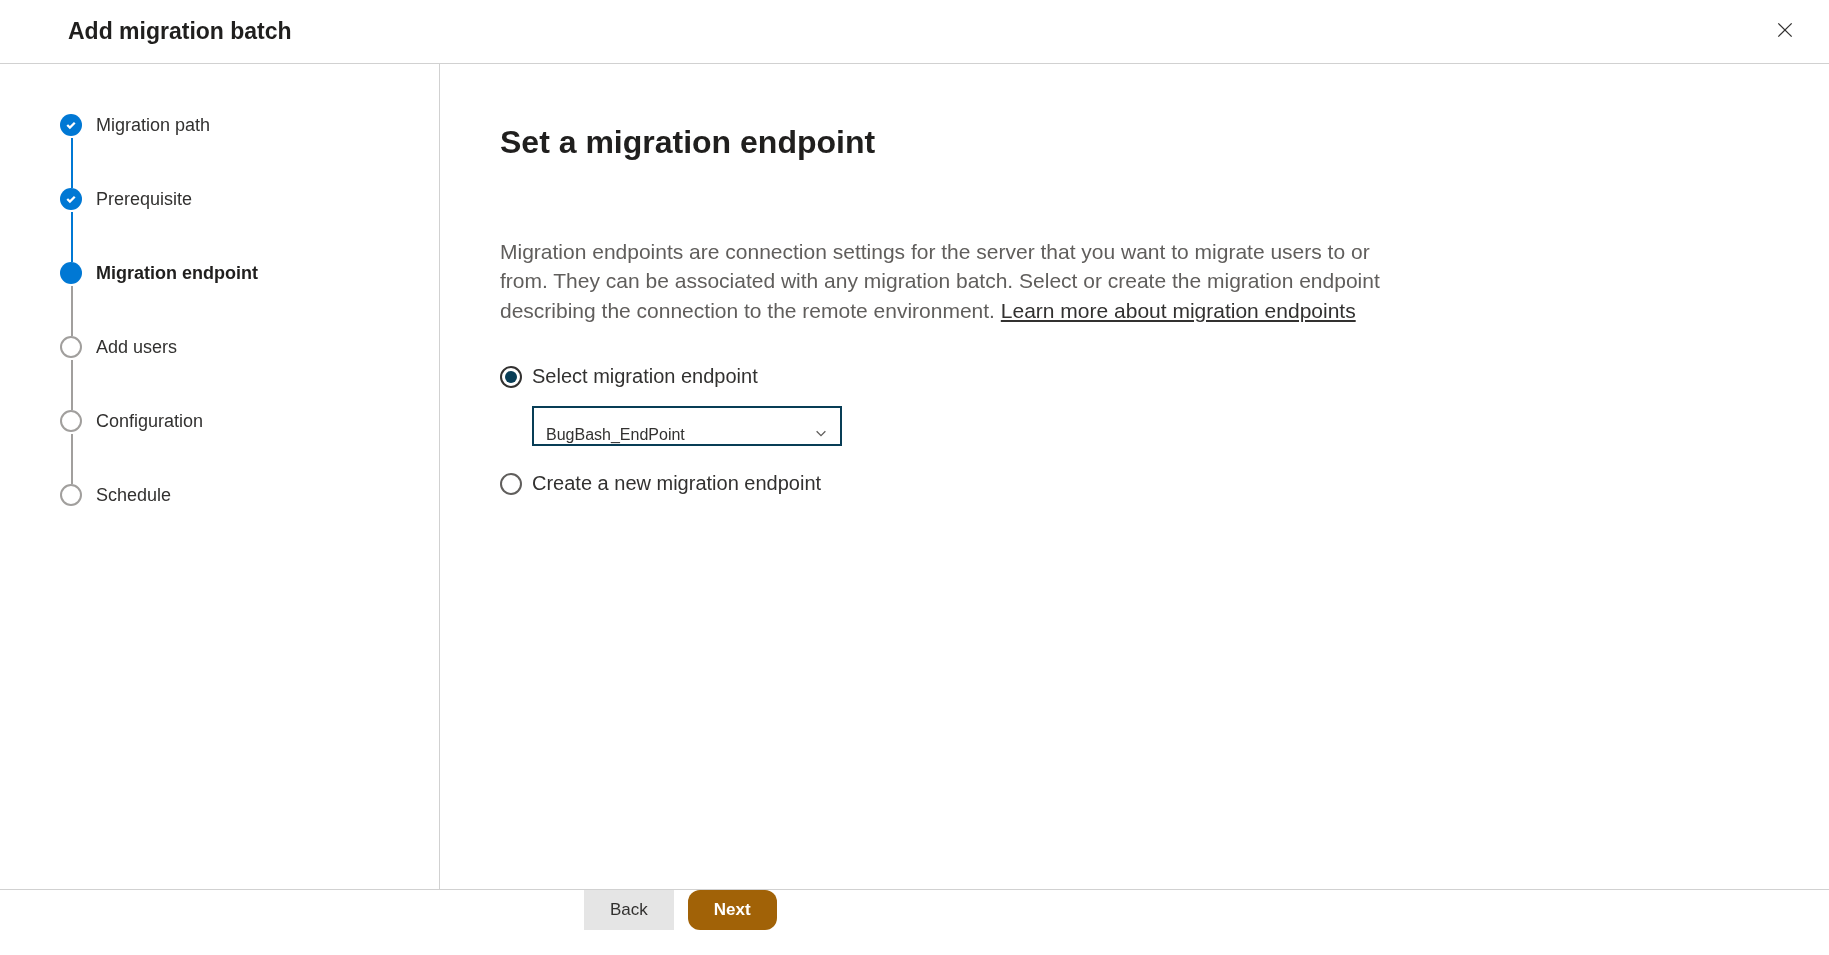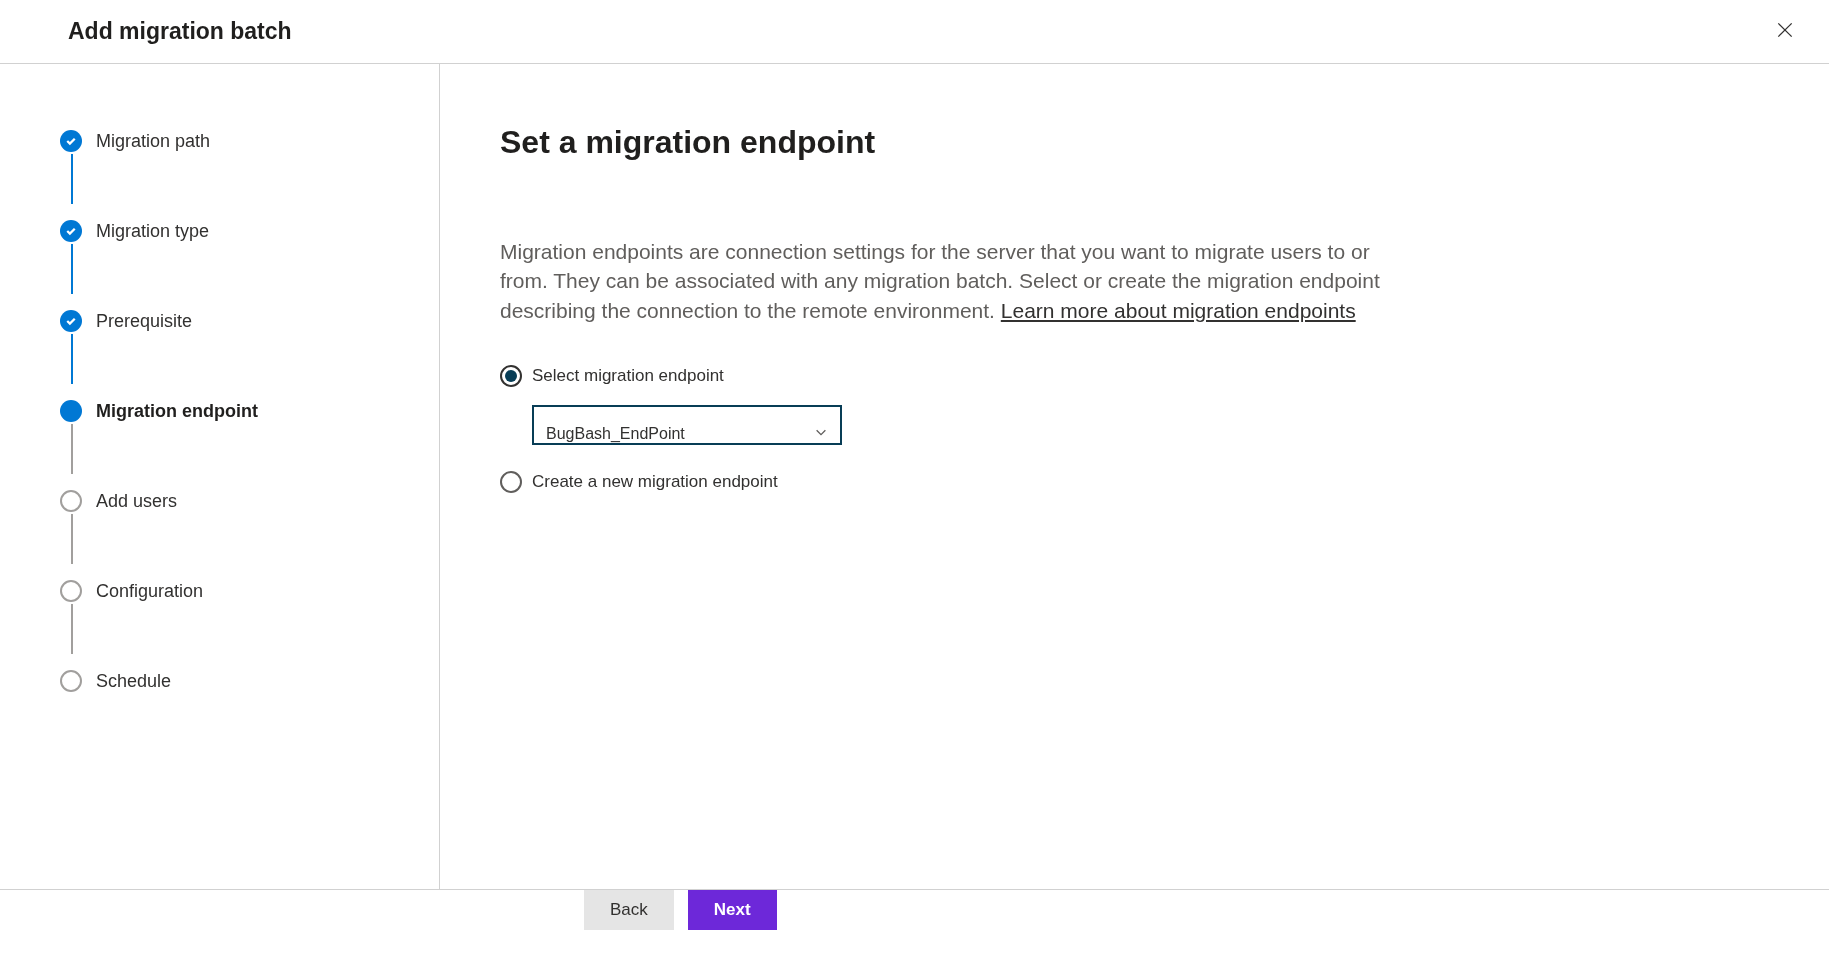--- a/index.html
+++ b/index.html
@@ -58,21 +58,20 @@
     
     .step-list {
       list-style: none;
     }
     
     .step-item {
       display: flex;
       align-items: center;
       position: relative;
       padding-bottom: 52px;
-      margin-top: 16px;
     }
     
     .step-item:last-child {
       padding-bottom: 0;
     }
     
     .step-item::after {
       content: '';
       position: absolute;
       left: 11px;
@@ -189,21 +188,21 @@
       height: 12px;
       border-radius: 50%;
       background: #083d56;
     }
     
     .radio-circle.unselected {
       border-color: #605e5c;
     }
     
     .radio-label {
-      font-size: 17px;
+      font-size: 20px;
       color: #323130;
     }
     
     .dropdown {
       margin-left: 32px;
       margin-top: 14px;
       margin-bottom: 26px;
       width: 310px;
       height: 40px;
       border: 2px solid #083d56;
@@ -244,23 +243,24 @@
       cursor: pointer;
       font-family: inherit;
     }
     
     .btn-secondary {
       background: #e5e5e5;
       color: #323130;
     }
     
     .btn-primary {
-      background: #6d28d9;
+      background: #a16207;
       color: #ffffff;
       font-weight: 600;
+      border-radius: 12px;
     }
   </style>
 </head>
 <body>
 
 <div class="header">
   <div class="header-title">Add migration batch</div>
   <div class="close-btn">
     <svg viewBox="0 0 24 24">
       <line x1="4" y1="4" x2="20" y2="20"></line>
@@ -279,28 +279,20 @@
             </svg>
         </div>
         <span class="step-label">Migration path</span>
       </li>
       <li class="step-item completed">
         <div class="step-circle">
           <svg viewBox="0 0 16 16">
               <polyline points="3,8 6.5,11.5 13,5"></polyline>
             </svg>
         </div>
-        <span class="step-label">Migration type</span>
-      </li>
-      <li class="step-item completed">
-        <div class="step-circle">
-          <svg viewBox="0 0 16 16">
-              <polyline points="3,8 6.5,11.5 13,5"></polyline>
-            </svg>
-        </div>
         <span class="step-label">Prerequisite</span>
       </li>
       <li class="step-item current">
         <div class="step-circle"></div>
         <span class="step-label">Migration endpoint</span>
       </li>
       <li class="step-item future">
         <div class="step-circle"></div>
         <span class="step-label">Add users</span>
       </li>

